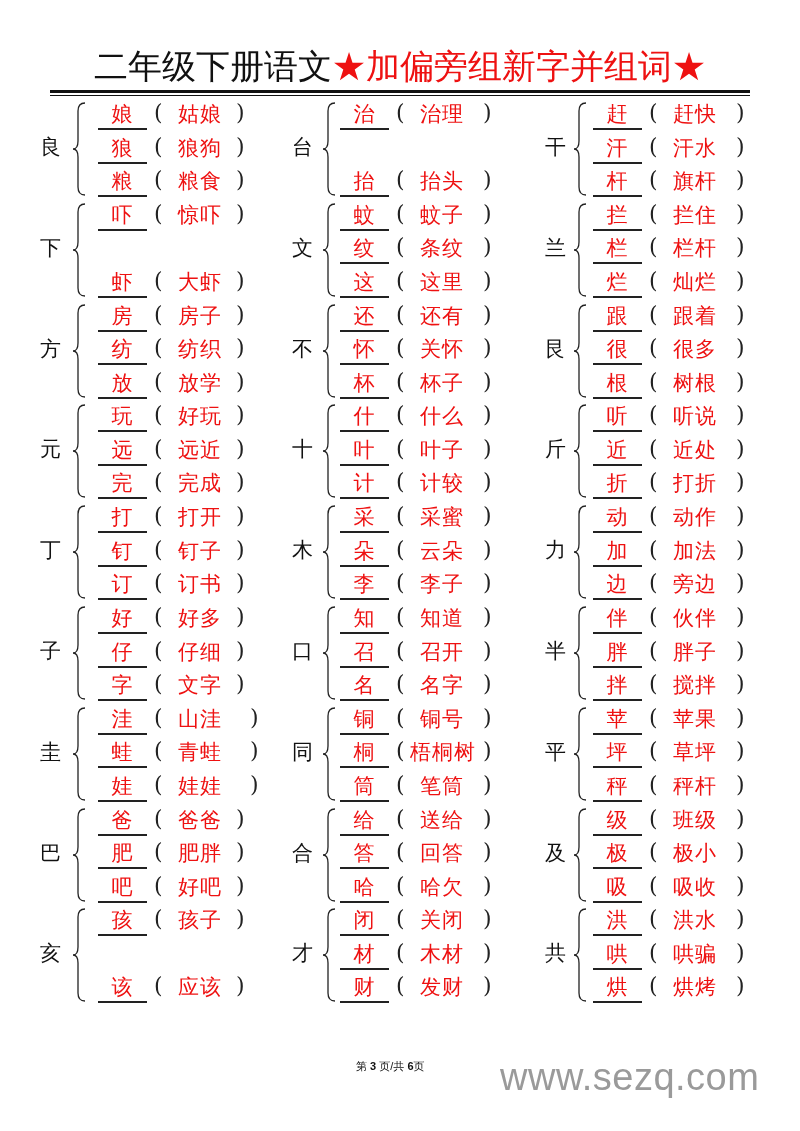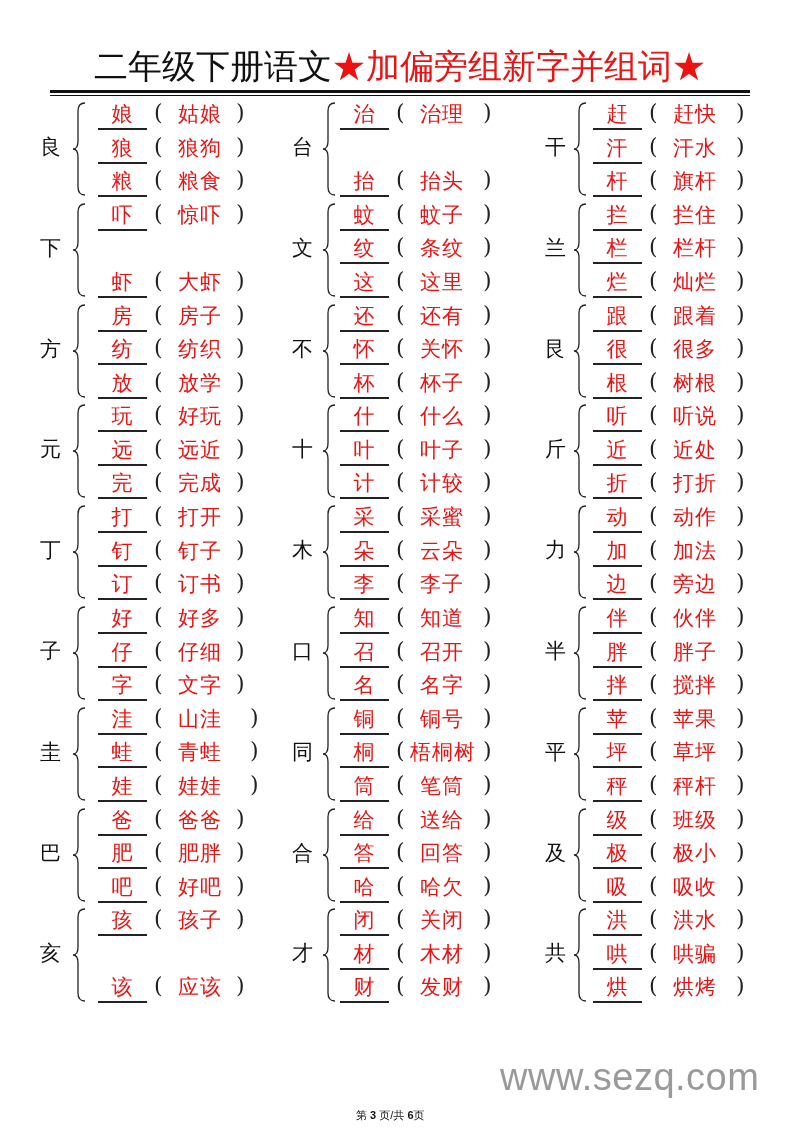--- a/index.html
+++ b/index.html
@@ -17,21 +17,21 @@
   .brace { position:absolute; top:4px; width:14px; height:96px; }
   .row { position:absolute; height:33px; width:200px; }
   .char { position:absolute; left:0; top:4px; width:48px; text-align:center;
           color:#ee1111; font-size:21px; line-height:26px; }
   .uline { position:absolute; left:0; top:31px; width:49px; height:2px; background:#222; }
   .lp { position:absolute; left:56px; top:3px; font-size:22px; color:#222; }
   .word { position:absolute; left:80px; top:4px; color:#ee1111; font-size:21px; line-height:26px;
           white-space:nowrap; letter-spacing:1px; }
   .rp { position:absolute; top:3px; font-size:22px; color:#222; }
 
-  .footer { position:absolute; top:1108px; left:356px; font-family:"Liberation Sans",sans-serif;
+  .footer { position:absolute; top:1059px; left:356px; font-family:"Liberation Sans",sans-serif;
             font-size:11px; color:#111; }
   .footer b { font-weight:bold; }
   .watermark { position:absolute; left:500px; top:1056px; font-family:"Liberation Sans",sans-serif;
                font-size:38px; color:#9a9a9a; letter-spacing:0.5px; }
 </style>
 </head>
 <body>
 
 <div class="title">
   <span class="t-black">二年级下册语文</span><span class="t-red">★</span><span class="t-red">加偏旁组新字并组词</span><span class="t-red">★</span>

